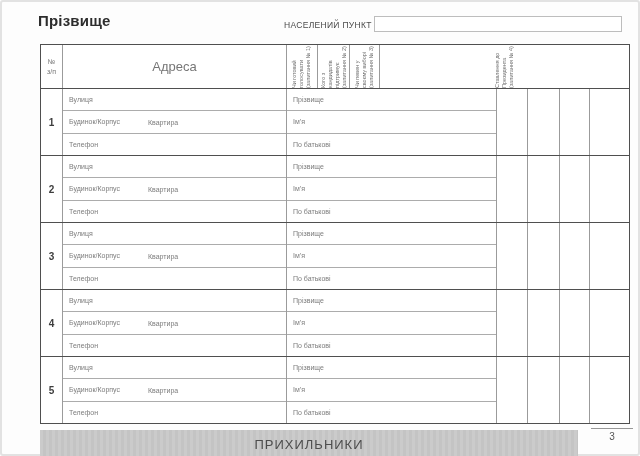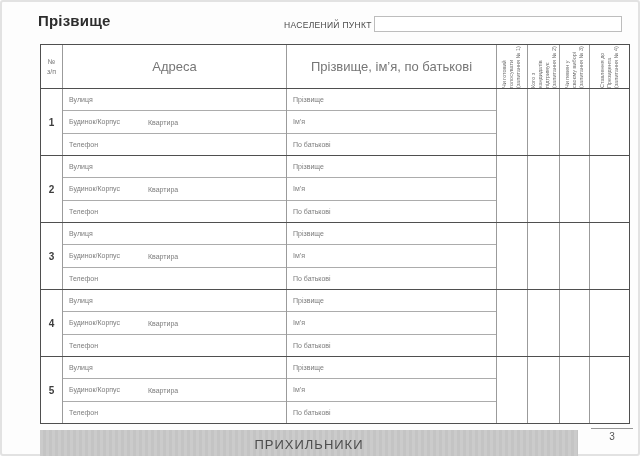--- a/index.html
+++ b/index.html
@@ -62,21 +62,20 @@
 <div class="settlement-input"></div>
 
 <div class="table">
 
   <div class="hrow">
     <div class="c c-num">
         <span class="h-num">№
 з/п</span>
       </div>
     <div class="c c-addr h-txt">Адреса</div>
-    <div class="c c-name h-txt">Прізвище, ім’я, по батькові</div>
     <div class="c c-q1">
         <span class="rot">Чи готовий
 голосувати
 (запитання № 1)</span>
       </div>
     <div class="c c-q2">
         <span class="rot">Кого з
 кандидатів
 підтримує
 (запитання № 2)</span>

